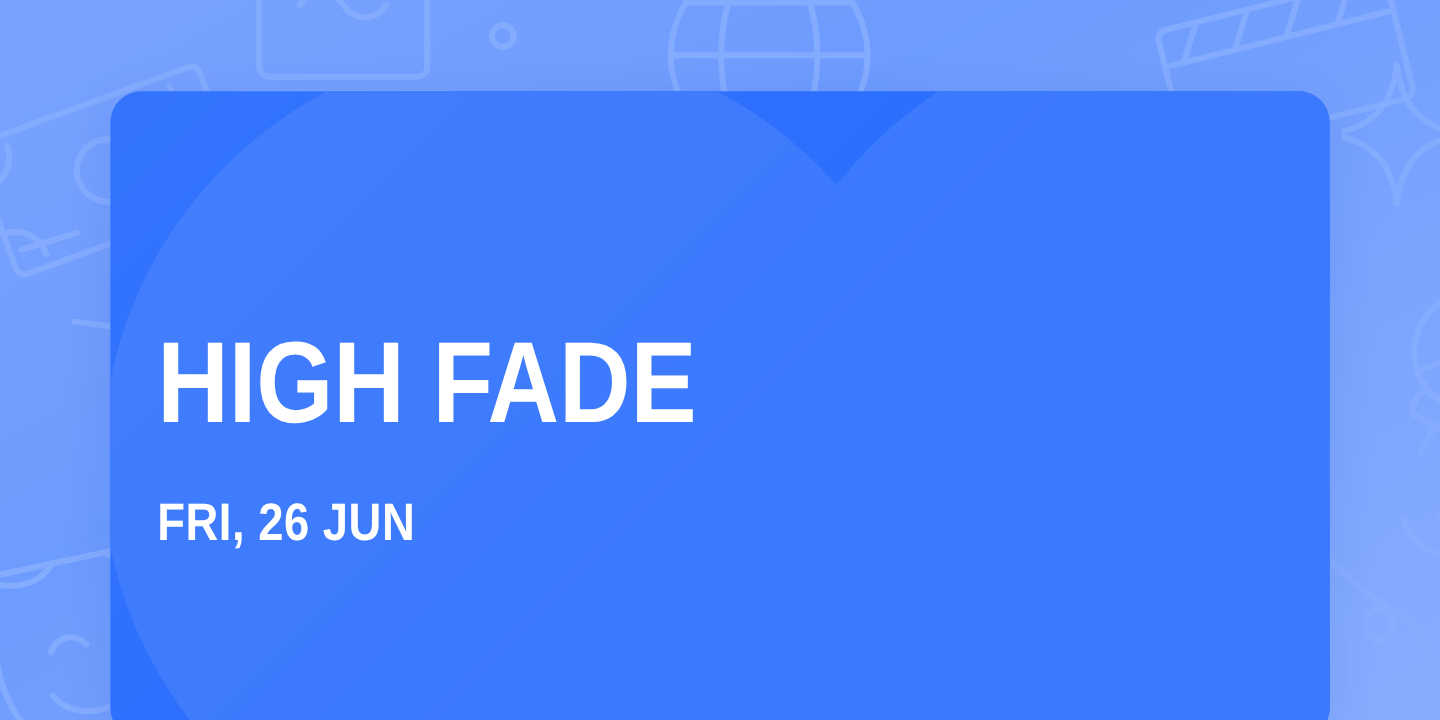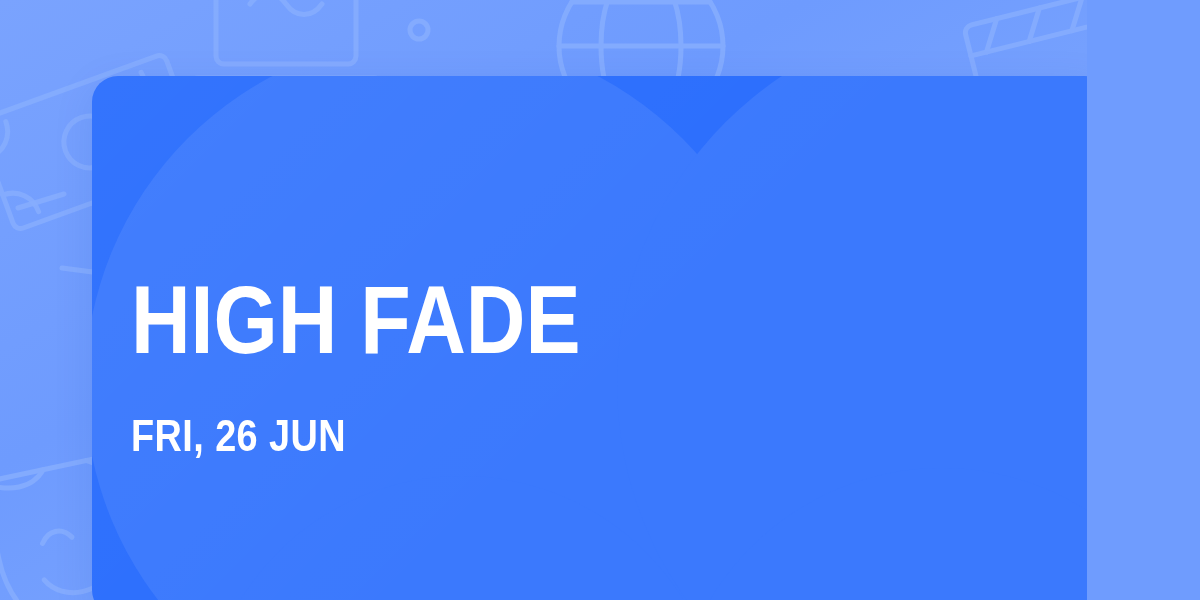--- a/index.html
+++ b/index.html
@@ -10,21 +10,21 @@
     overflow: hidden;
   }
   body {
     font-family: "Liberation Sans", sans-serif;
     background: #6f9cfe;
   }
 
   
   #canvas {
     position: relative;
-    width: 1087px;
+    width: 1200px;
     height: 600px;
     overflow: hidden;
     background: linear-gradient(150deg, #7aa3fe 0%, #6e9bfe 38%, #87adfe 100%);
   }
 
   
   .bg-pattern {
     position: absolute;
     inset: 0;
     pointer-events: none;

